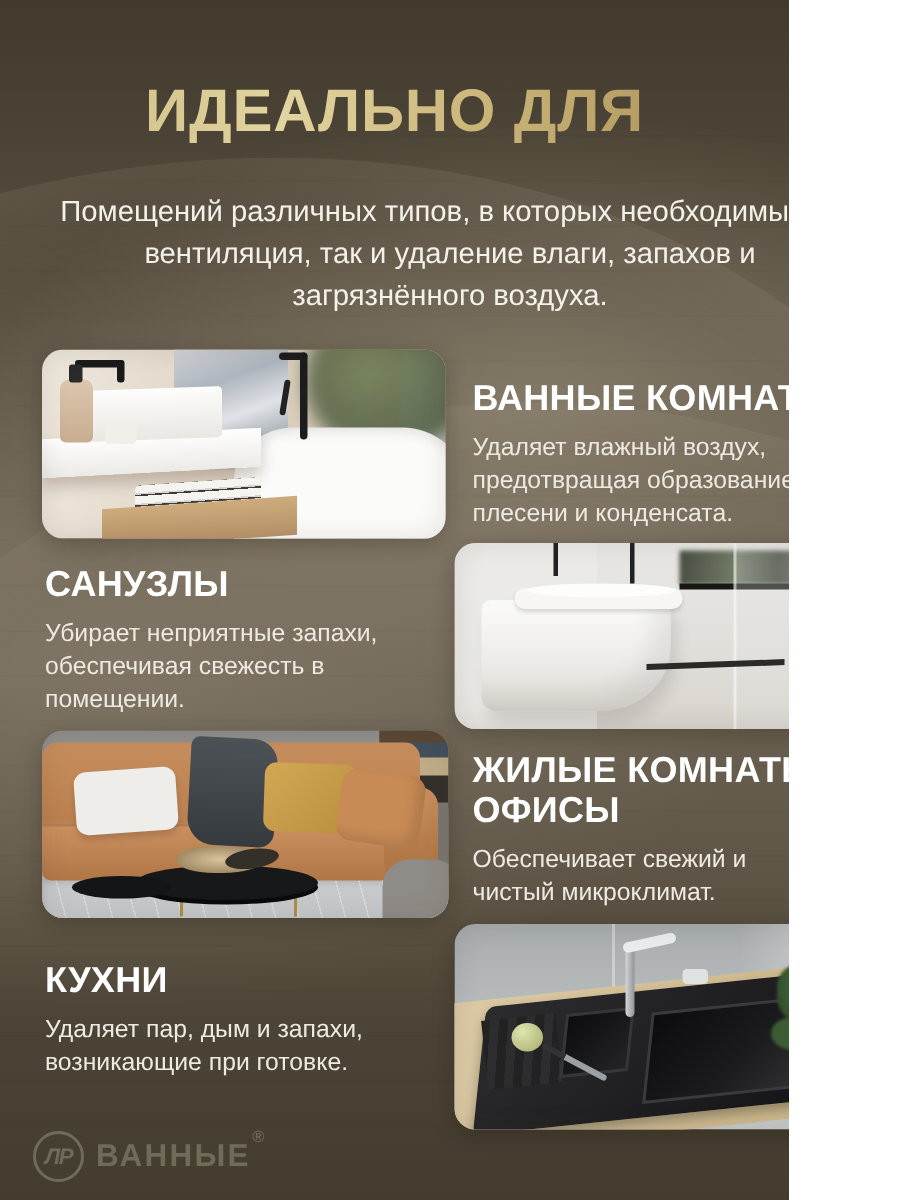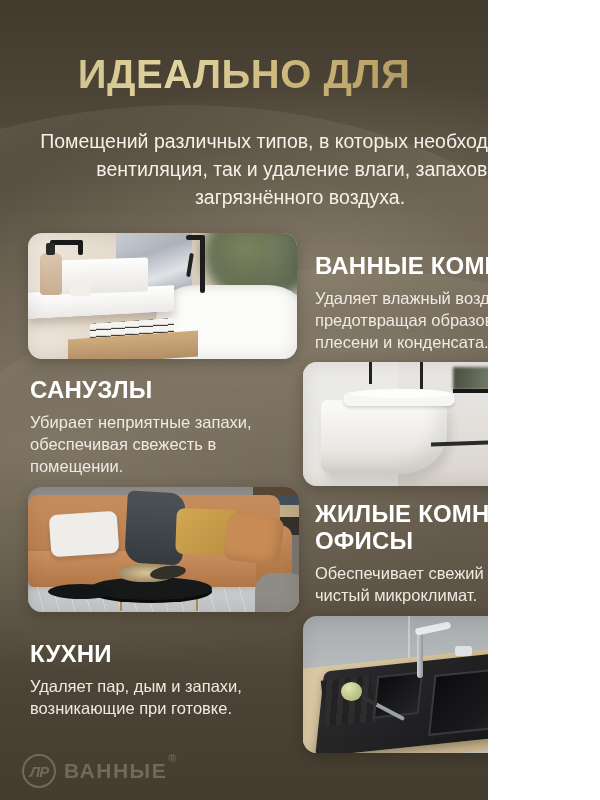--- a/index.html
+++ b/index.html
@@ -2,21 +2,21 @@
 <html><head>
 <meta charset="utf-8">
 <style>
   * { margin:0; padding:0; box-sizing:border-box; }
   html,body { width:600px; height:800px; }
   body {
     font-family:"Liberation Sans","DejaVu Sans",sans-serif;
     overflow:hidden;
   }
   .poster {
-    position:relative; width:488px; height:800px; overflow:hidden;
+    position:relative; width:526px; height:800px; overflow:hidden;
     background:
       radial-gradient(ellipse 520px 270px at 68% 33%, rgba(208,195,170,0.30), rgba(208,195,170,0) 70%),
       radial-gradient(ellipse 620px 330px at 15% 55%, rgba(192,180,156,0.22), rgba(192,180,156,0) 70%),
       linear-gradient(180deg,#423a2d 0%,#4a4234 10%,#5d5445 28%,#6c6253 44%,#6e6455 56%,#5f5647 72%,#4b4335 86%,#443c2f 100%);
   }
   .texture { position:absolute; inset:0; pointer-events:none; opacity:.45;
     background:repeating-linear-gradient(180deg, rgba(0,0,0,0.05) 0 1px, transparent 1px 30px); }
   .swoosh { position:absolute; border-radius:50%; pointer-events:none; }
   .swoosh-1 { width:1100px; height:820px; left:-420px; top:110px; transform:rotate(-10deg);
     box-shadow:inset 0 42px 60px -30px rgba(242,232,210,0.12); }

